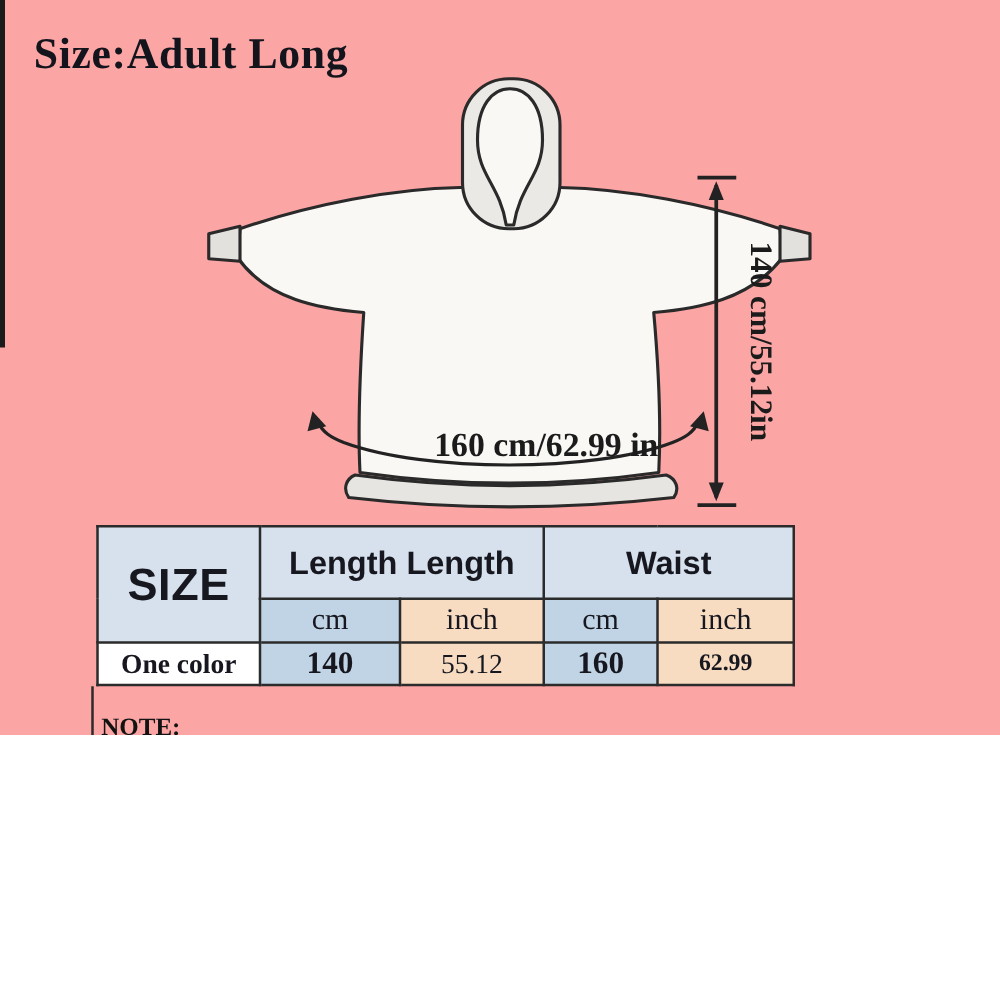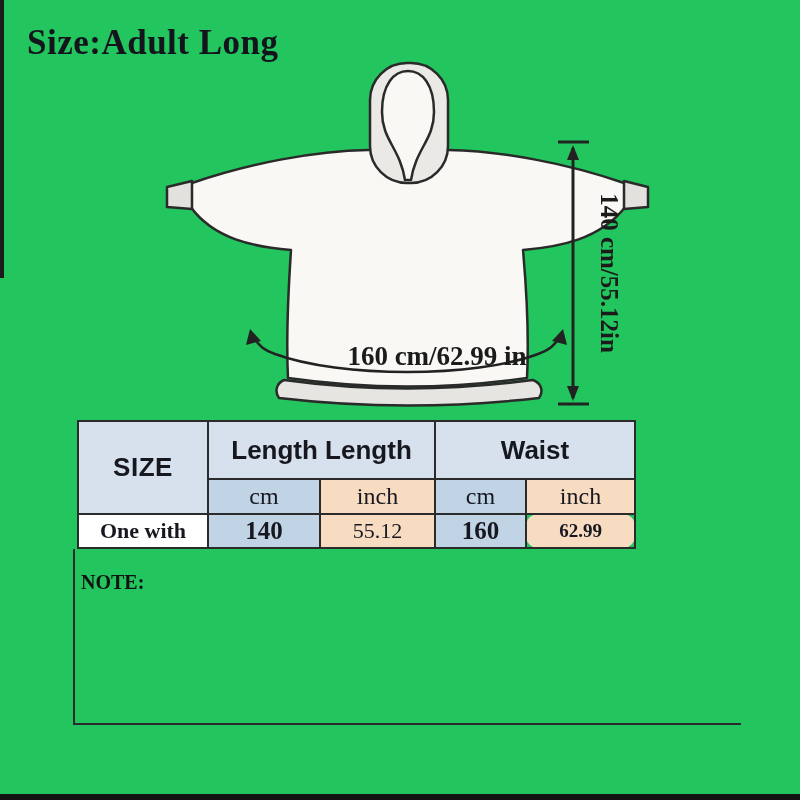--- a/index.html
+++ b/index.html
@@ -1,19 +1,19 @@
 <!DOCTYPE html>
 <html><head>
 <meta charset="utf-8">
 <style>
   html,body{margin:0;padding:0;}
   .page{
     position:relative;
-    width:800px;height:800px;
-    background:#22c55e;
+    width:800px;height:588px;
+    background:#fca5a5;
     overflow:hidden;
     font-family:"Liberation Serif", serif;
   }
   .edge-left{
     position:absolute;left:0;top:0;width:4px;height:278px;
     background:#1b1b1b;
   }
   .edge-bottom{
     position:absolute;left:0;top:794px;width:800px;height:6px;
     background:#131313;
@@ -46,34 +46,34 @@
   }
   .hdr-row{height:58px;}
   .unit-row{height:35px;}
   .data-row{height:34px;}
   .cell-hblue{background:#d6e1ed;}
   .cell-blue{background:#c0d4e6;}
   .cell-peach{background:#f7dcc2;}
   .cell-white{background:#ffffff;}
   .t-size{
     font-family:"Liberation Sans", sans-serif;
-    font-weight:600;font-size:26px;letter-spacing:0.5px;color:#26262e;
+    font-weight:600;font-size:36px;letter-spacing:0.5px;color:#26262e;
   }
   .t-group{
     font-family:"Liberation Sans", sans-serif;
     font-weight:600;font-size:26px;color:#26262e;
   }
   .t-unit{
     font-family:"Liberation Serif", serif;
     font-weight:normal;font-size:24px;color:#1a1a24;
   }
   .t-onesize{font-weight:bold;font-size:22px;}
   .t-num-big{font-weight:bold;font-size:25px;}
   .t-num-med{font-weight:normal;font-size:22px;}
-  .t-num-sm{font-weight:bold;font-size:19px;border-radius:12px;}
+  .t-num-sm{font-weight:bold;font-size:19px;}
   .notes{
     position:absolute;left:73px;top:549px;
     width:668px;min-height:176px;
     border-left:2px solid #2b2b2b;
     border-bottom:2px solid #2b2b2b;
     padding:19px 0 6px 6px;
     box-sizing:border-box;
     font-family:"Liberation Serif", serif;
     font-weight:bold;font-size:20px;line-height:1.47;
     color:#121212;
@@ -154,21 +154,21 @@
         <th class="cell-hblue t-group" colspan="2">Length Length</th>
         <th class="cell-hblue t-group" colspan="2">Waist</th>
       </tr>
       <tr class="unit-row">
         <td class="cell-blue t-unit">cm</td>
         <td class="cell-peach t-unit">inch</td>
         <td class="cell-blue t-unit">cm</td>
         <td class="cell-peach t-unit">inch</td>
       </tr>
       <tr class="data-row">
-        <td class="cell-white t-onesize">One with</td>
+        <td class="cell-white t-onesize">One color</td>
         <td class="cell-blue t-num-big">140</td>
         <td class="cell-peach t-num-med">55.12</td>
         <td class="cell-blue t-num-big">160</td>
         <td class="cell-peach t-num-sm">62.99</td>
       </tr>
     </tbody>
   </table>
 
   <div class="notes">
     <p>NOTE:</p>

